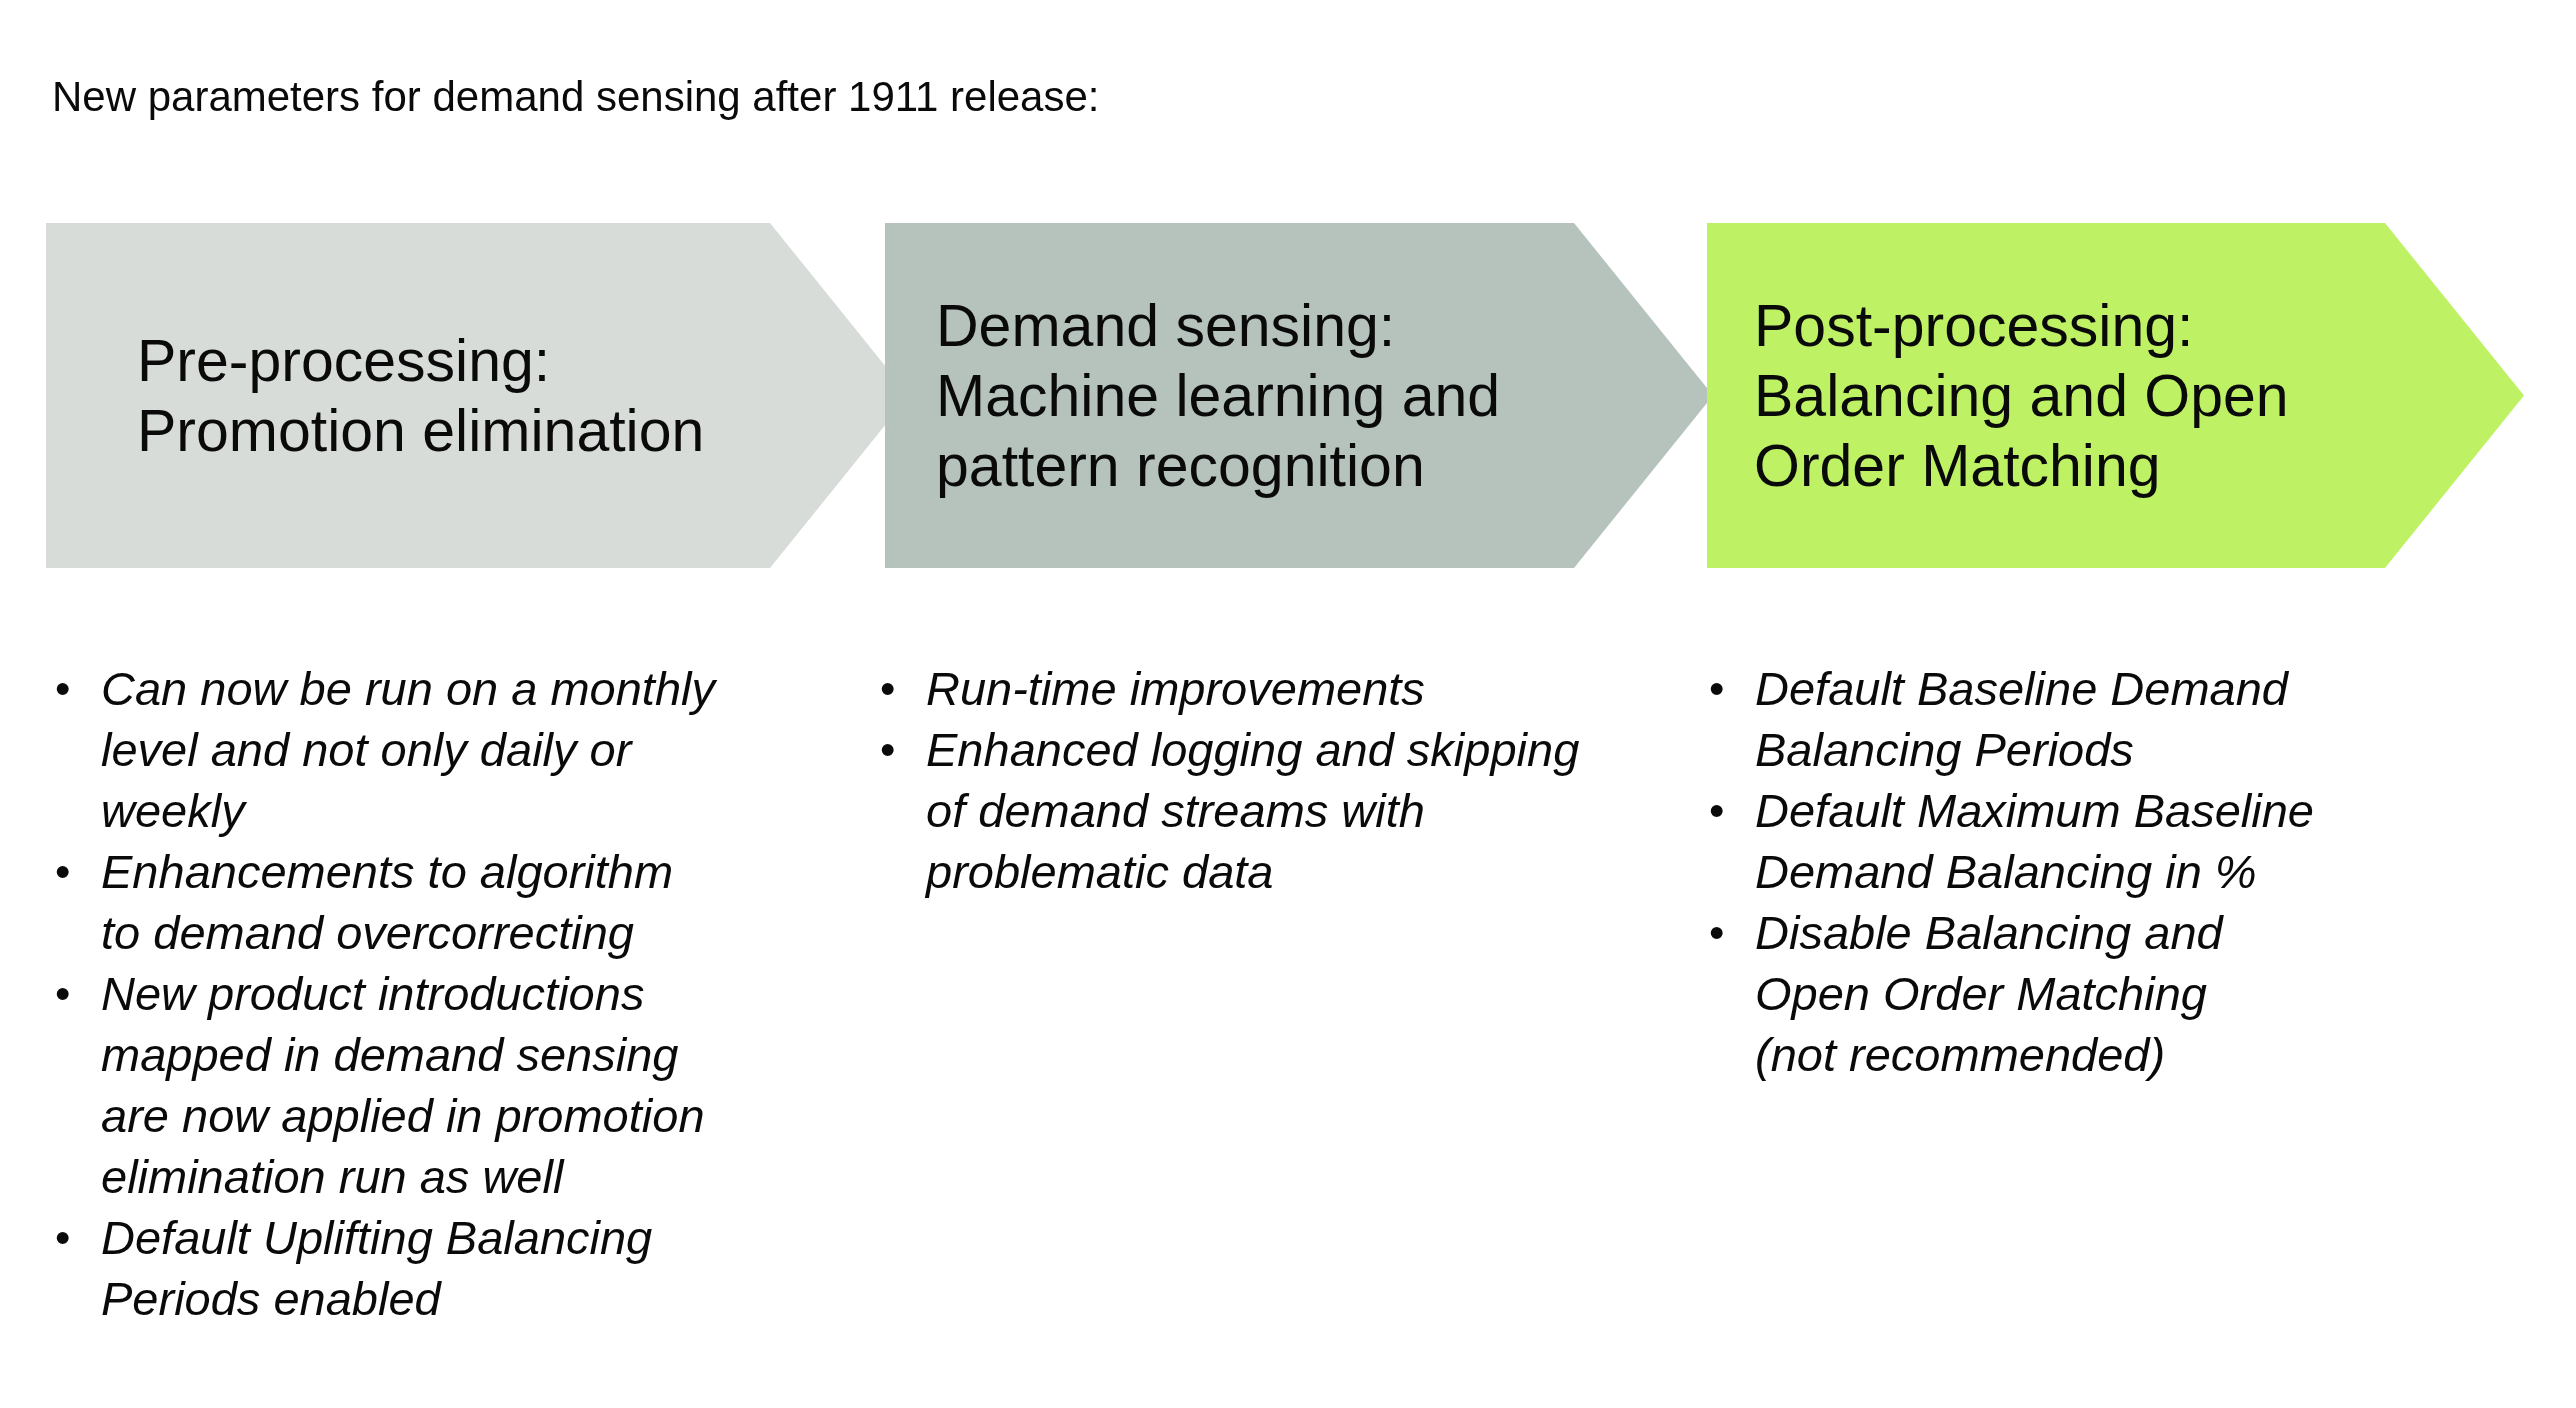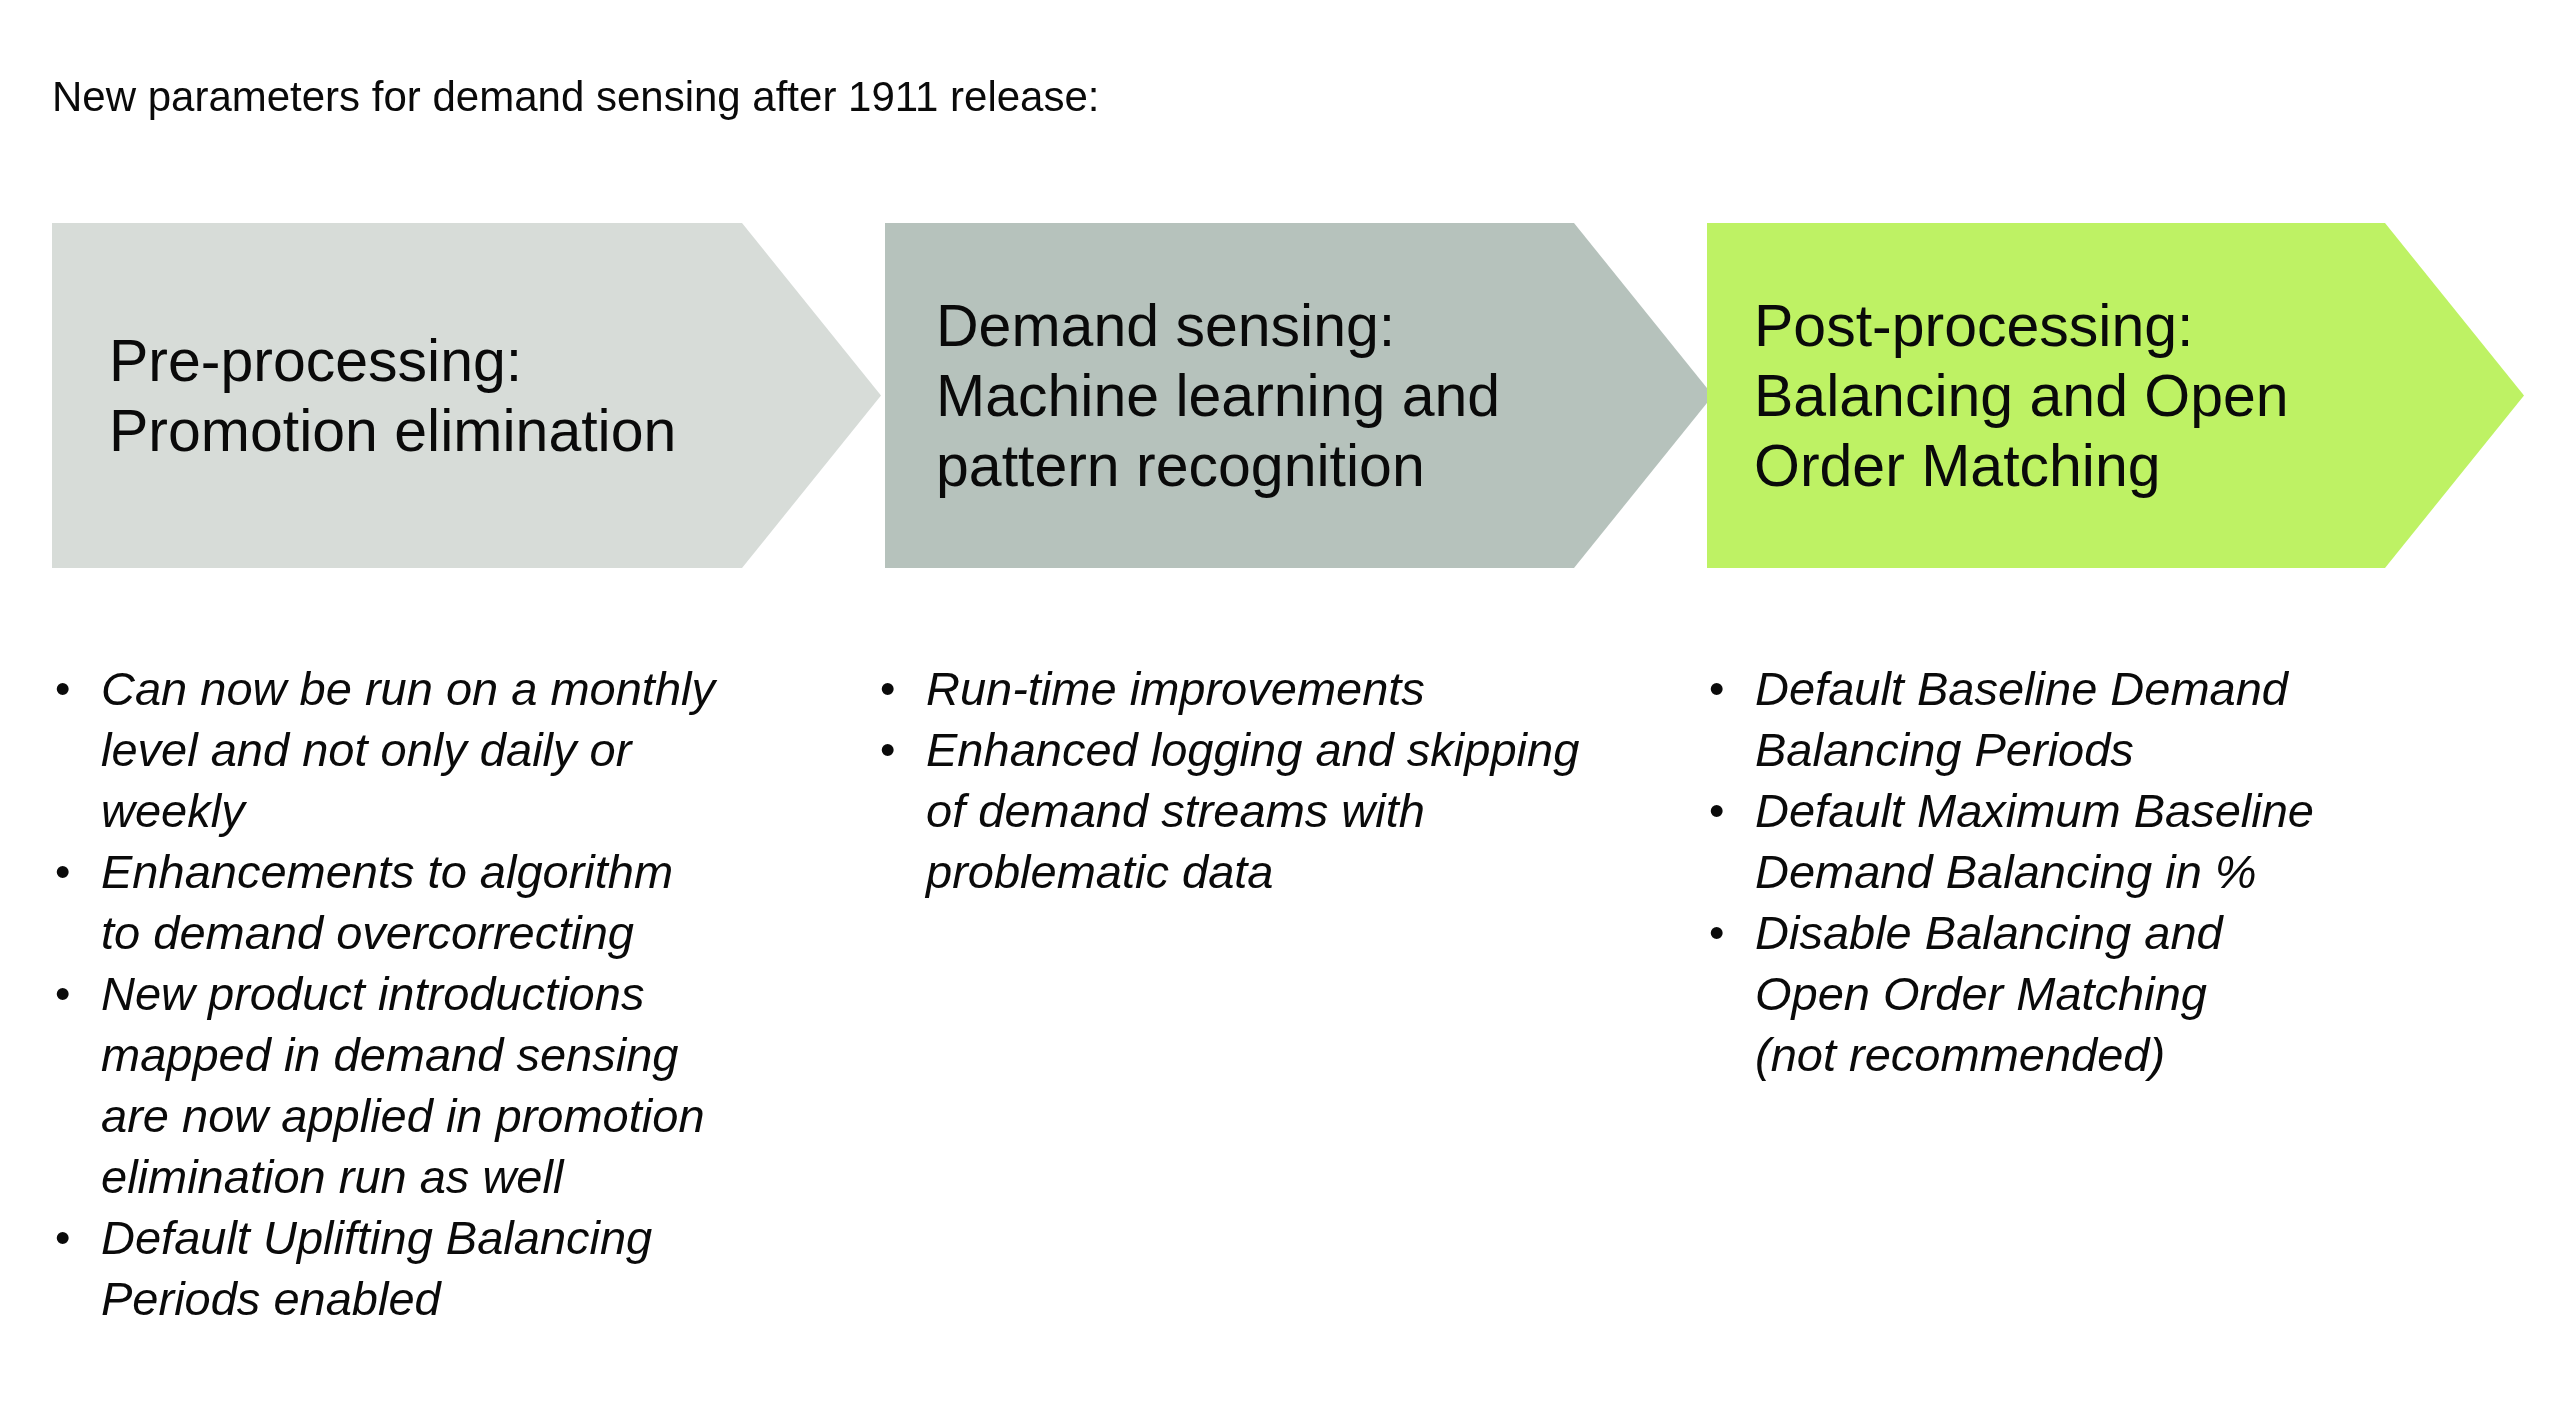--- a/index.html
+++ b/index.html
@@ -14,21 +14,21 @@
   .title {
     position:absolute; left:52px; top:61px;
     font-size:42px; font-weight:400; line-height:71px;
     white-space:nowrap;
   }
   .chevron {
     position:absolute; top:223px; height:345px;
     display:flex; align-items:center;
     clip-path: polygon(0 0, calc(100% - 139px) 0, 100% 50%, calc(100% - 139px) 100%, 0 100%);
   }
-  .c1 { left:52px;   width:829px; }
+  .c1 { left:46px;   width:829px;padding-left:34px; }
   .c2 { left:885px;  width:828px; }
   .c3 { left:1707px; width:817px; }
   .chev-label {
     font-size:59px; line-height:70px; font-weight:400;
     white-space:pre-line;
   }
   .c1 .chev-label { padding-left:57px; }
   .c2 .chev-label { padding-left:51px; }
   .c3 .chev-label { padding-left:47px; }
   .col {

